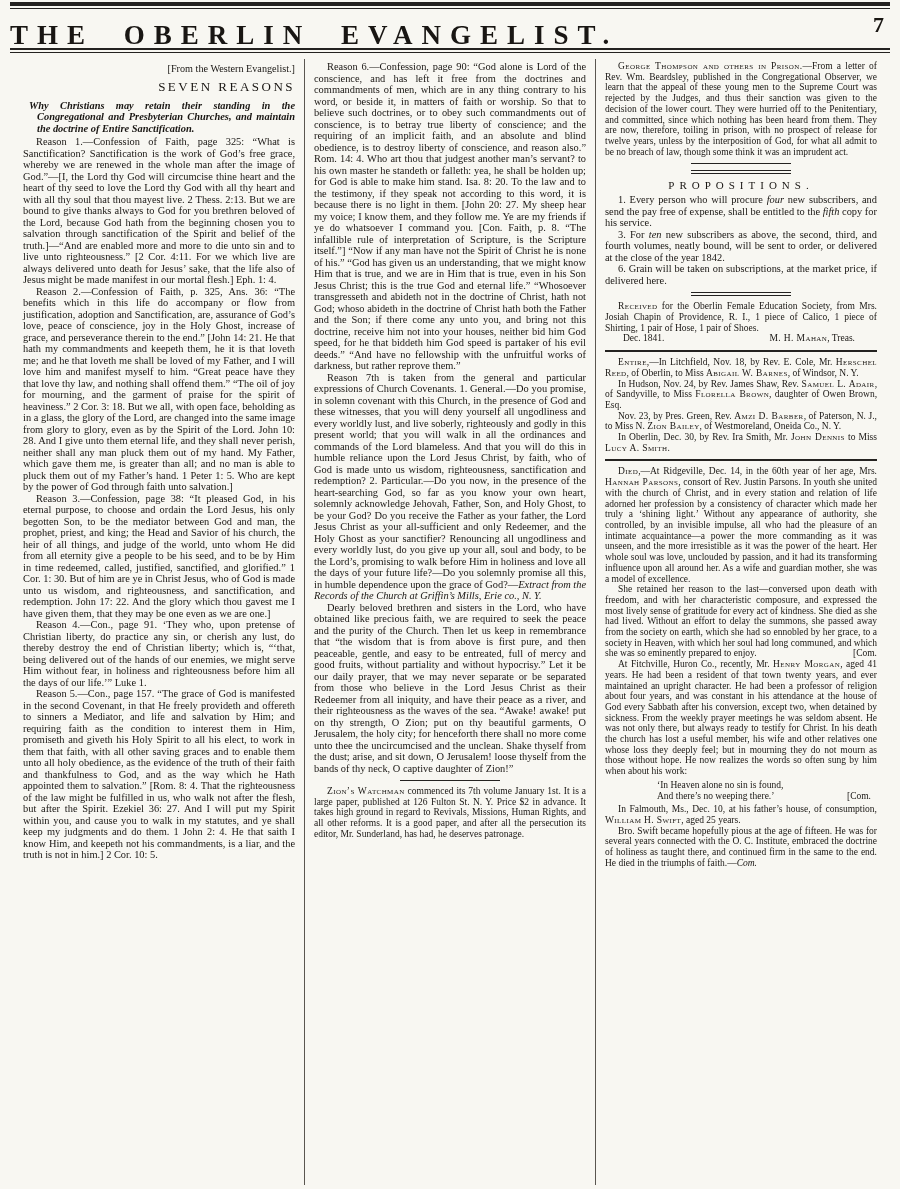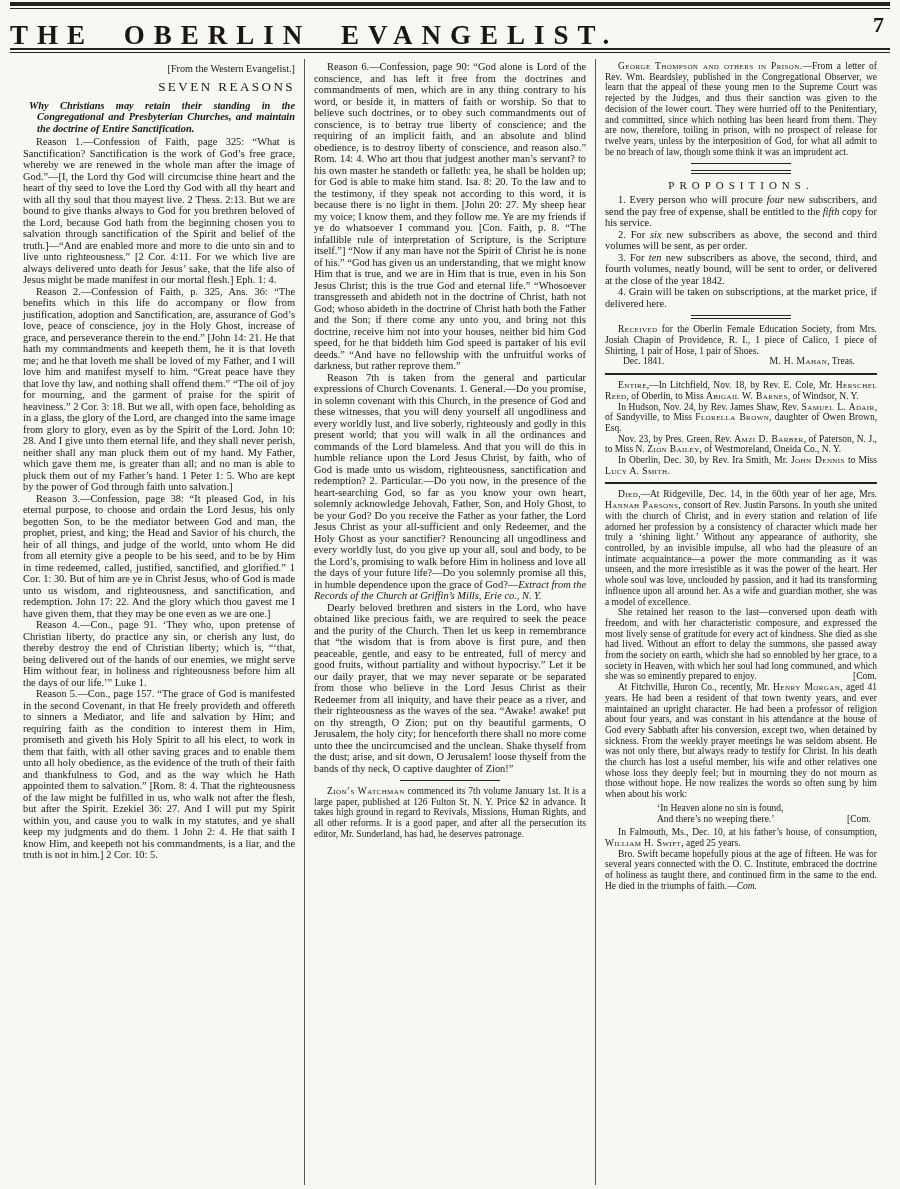--- a/index.html
+++ b/index.html
@@ -68,23 +68,22 @@
         <div class="p body">Dearly beloved brethren and sisters in the Lord, who have obtained like precious faith, we are required to seek the peace and the purity of the Church. Then let us keep in remembrance that “the wisdom that is from above is first pure, and then peaceable, gentle, and easy to be entreated, full of mercy and good fruits, without partiality and without hypocrisy.” Let it be our daily prayer, that we may never separate or be separated from those who believe in the Lord Jesus Christ as their Redeemer from all iniquity, and have their peace as a river, and their righteousness as the waves of the sea. “Awake! awake! put on thy strength, O Zion; put on thy beautiful garments, O Jerusalem, the holy city; for henceforth there shall no more come unto thee the uncircumcised and the unclean. Shake thyself from the dust; arise, and sit down, O Jerusalem! loose thyself from the bands of thy neck, O captive daughter of Zion!”</div>
         <div class="rule short"></div>
         <div class="p small"><span class="sc">Zion’s Watchman</span> commenced its 7th volume January 1st. It is a large paper, published at 126 Fulton St. N. Y. Price $2 in advance. It takes high ground in regard to Revivals, Missions, Human Rights, and all other reforms. It is a good paper, and after all the persecution its editor, Mr. Sunderland, has had, he deserves patronage.</div>
       </div>
     <div class="col">
         <div class="p small"><span class="sc">George Thompson and others in Prison.</span>—From a letter of Rev. Wm. Beardsley, published in the Congregational Observer, we learn that the appeal of these young men to the Supreme Court was rejected by the Judges, and thus their sanction was given to the decision of the lower court. They were hurried off to the Penitentiary, and committed, since which nothing has been heard from them. They are now, therefore, toiling in prison, with no prospect of release for twelve years, unless by the interposition of God, for what all admit to be no breach of law, though some think it was an imprudent act.</div>
         <div class="rule short"></div>
         <div class="rule short double"></div>
         <div class="props-head">PROPOSITIONS.</div>
         <div class="p body prop">1. Every person who will procure <i>four</i> new subscribers, and send the pay free of expense, shall be entitled to the <i>fifth</i> copy for his service.</div>
-        <div class="p body prop">2. For <i>six</i> new subscribers as above, the second and third volumes will be sent, as per order.</div>
         <div class="p body prop">3. For <i>ten</i> new subscribers as above, the second, third, and fourth volumes, neatly bound, will be sent to order, or delivered at the close of the year 1842.</div>
-        <div class="p body prop">4. Grain will be taken on subscriptions, at the market price, if delivered here.</div>
+        <div class="p body prop">6. Grain will be taken on subscriptions, at the market price, if delivered here.</div>
         <div class="rule short double"></div>
         <div class="p small"><span class="sc">Received</span> for the Oberlin Female Education Society, from Mrs. Josiah Chapin of Providence, R. I., 1 piece of Calico, 1 piece of Shirting, 1 pair of Hose, 1 pair of Shoes.</div>
         <div class="p small sigline">
           <span>Dec. 1841.</span>
           <span><span class="sc">M. H. Mahan</span>, Treas.</span>
         </div>
         <div class="rule full"></div>
         <div class="p small"><span class="sc">Entire</span>,—In Litchfield, Nov. 18, by Rev. E. Cole, Mr. <span class="sc">Herschel Reed</span>, of Oberlin, to Miss <span class="sc">Abigail W. Barnes</span>, of Windsor, N. Y.</div>
         <div class="p small">In Hudson, Nov. 24, by Rev. James Shaw, Rev. <span class="sc">Samuel L. Adair</span>, of Sandyville, to Miss <span class="sc">Florella Brown</span>, daughter of Owen Brown, Esq.</div>
         <div class="p small">Nov. 23, by Pres. Green, Rev. <span class="sc">Amzi D. Barber</span>, of Paterson, N. J., to Miss N. <span class="sc">Zion Bailey</span>, of Westmoreland, Oneida Co., N. Y.</div>

